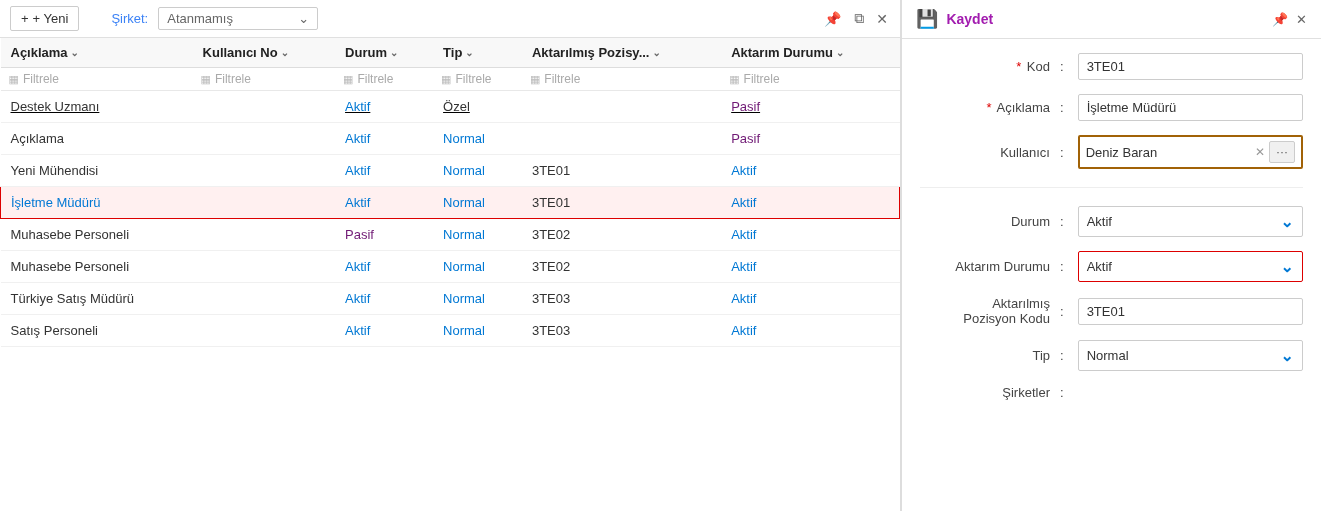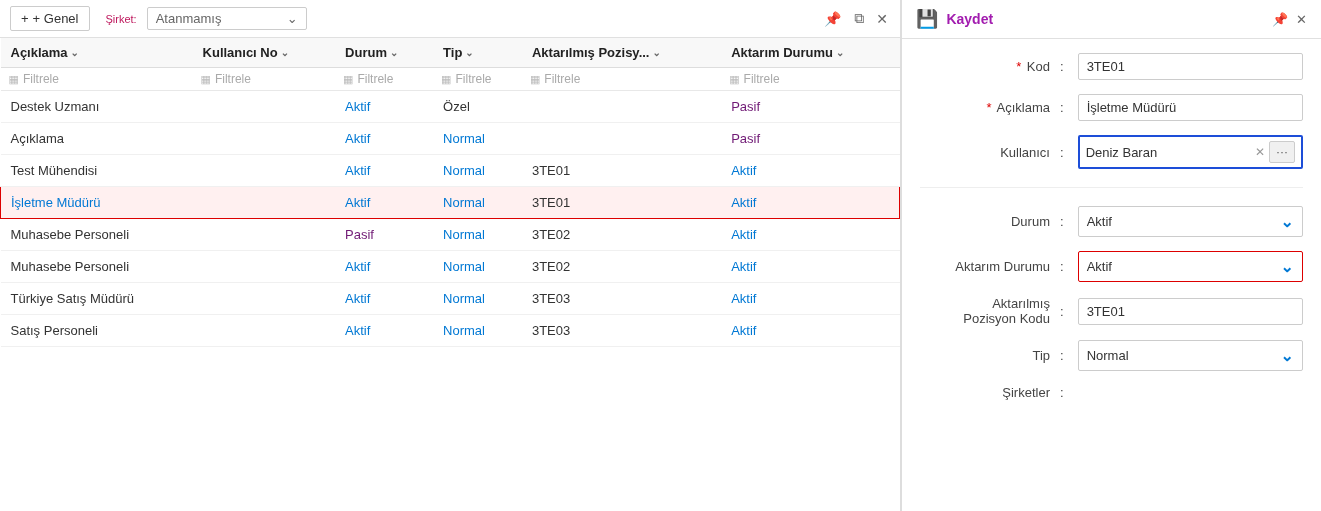--- a/index.html
+++ b/index.html
@@ -30,21 +30,21 @@
       gap: 4px;
       padding: 4px 10px;
       border: 1px solid #ccc;
       background: #fff;
       cursor: pointer;
       color: #333;
       font-size: 13px;
       border-radius: 2px;
     }
 
-    .company-label { color: #be185d; font-size: 11px; margin-left: 6px; }
+    .company-label { color: #3b82f6; font-size: 13px; margin-left: 22px; }
     .company-select {
       display: flex;
       align-items: flex-end;
       padding: 3px 8px;
       border: 1px solid #ccc;
       background: #fff;
       min-width: 160px;
       border-radius: 2px;
       cursor: pointer;
       font-size: 13px;
@@ -157,21 +157,21 @@
       display: flex;
       align-items: center;
       justify-content: space-between;
       cursor: pointer;
     }
     .form-select.red-border { border: 1.5px solid #d00; }
     .select-chevron { color: #0078d4; font-size: 16px; font-weight: bold; }
 
     .user-field {
       flex: 1;
-      border: 2px solid #1d4ed8;
+      border: 2px solid #a16207;
       padding: 4px 6px;
       font-size: 13px;
       border-radius: 2px;
       color: #333;
       background: #fff;
       display: flex;
       align-items: center;
     }
     .user-field-text { flex: 1; }
     .user-field-clear { color: #999; cursor: pointer; font-size: 12px; margin-right: 4px; }
@@ -188,21 +188,21 @@
     .divider { height: 1px; background: #eee; margin: 4px 0; }
   </style>
 </head>
 <body>
 
 <div class="left-panel">
 
   <div class="toolbar">
     <button class="btn-new">
       <span>+</span>
-      <span>+ Genel</span>
+      <span>+ Yeni</span>
     </button>
     <span class="company-label">Şirket:</span>
     <div class="company-select">
       <span>Atanmamış</span>
       <span class="chevron">⌄</span>
     </div>
     <div class="toolbar-spacer"></div>
     <div class="toolbar-icons">
       <span class="toolbar-icon">📌</span>
       <span class="toolbar-icon">⧉</span>
@@ -266,21 +266,21 @@
             </td>
           <td>
               <div class="filter-input"><span class="filter-icon">▦</span>Filtrele</div>
             </td>
           <td>
               <div class="filter-input"><span class="filter-icon">▦</span>Filtrele</div>
             </td>
         </tr>
       </thead>
       <tbody id="table-body">
-      <tr style="position: relative;">
+      <tr style="position: relative; text-decoration: underline;">
       <td class="" style="">Destek Uzmanı</td>
       <td></td>
       <td class="status-active">Aktif</td>
       <td class="">Özel</td>
       <td></td>
       <td class="status-pasif" style="position:relative;">
         Pasif
         
       </td>
     </tr>
@@ -289,21 +289,21 @@
       <td></td>
       <td class="status-active">Aktif</td>
       <td class="type-link">Normal</td>
       <td></td>
       <td class="status-pasif" style="position:relative;">
         Pasif
         
       </td>
     </tr>
           <tr style="position: relative;">
-      <td class="" style="">Test Mühendisi</td>
+      <td class="" style="">Yeni Mühendisi</td>
       <td></td>
       <td class="status-active">Aktif</td>
       <td class="type-link">Normal</td>
       <td>3TE01</td>
       <td class="status-active" style="position:relative;">
         Aktif
         
       </td>
     </tr>
           <tr class="selected" style="position: relative;">

